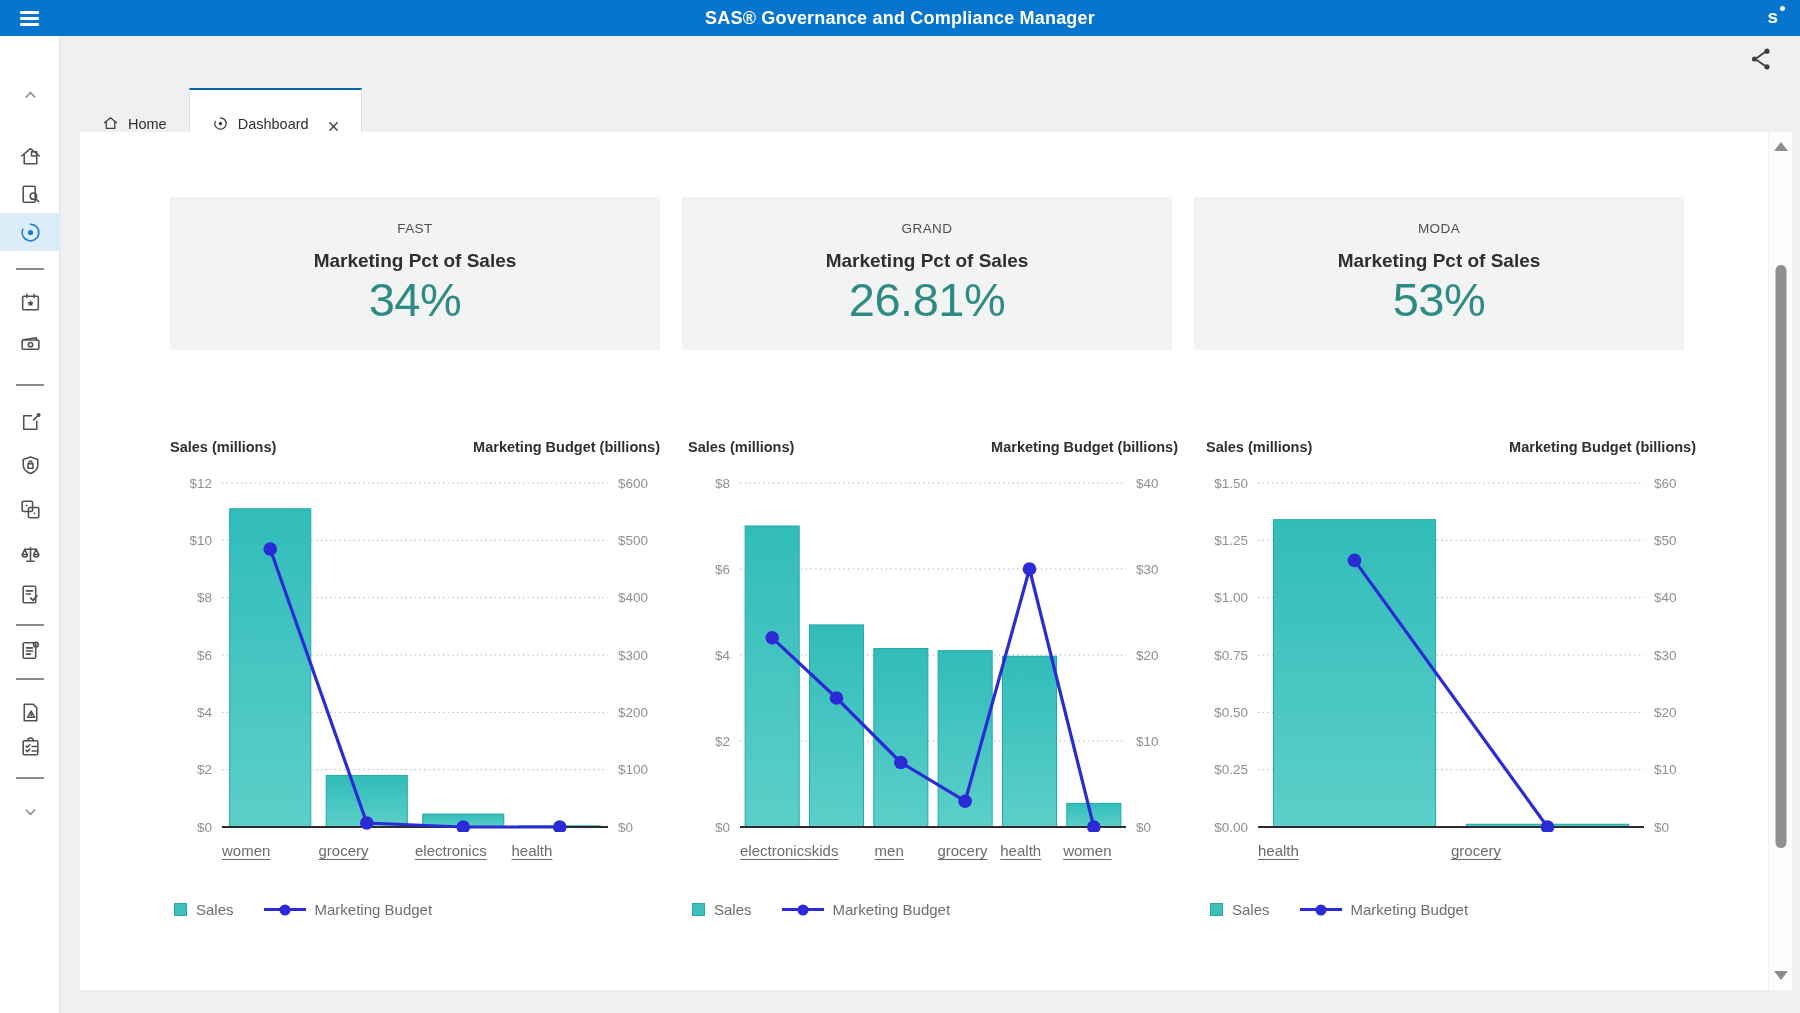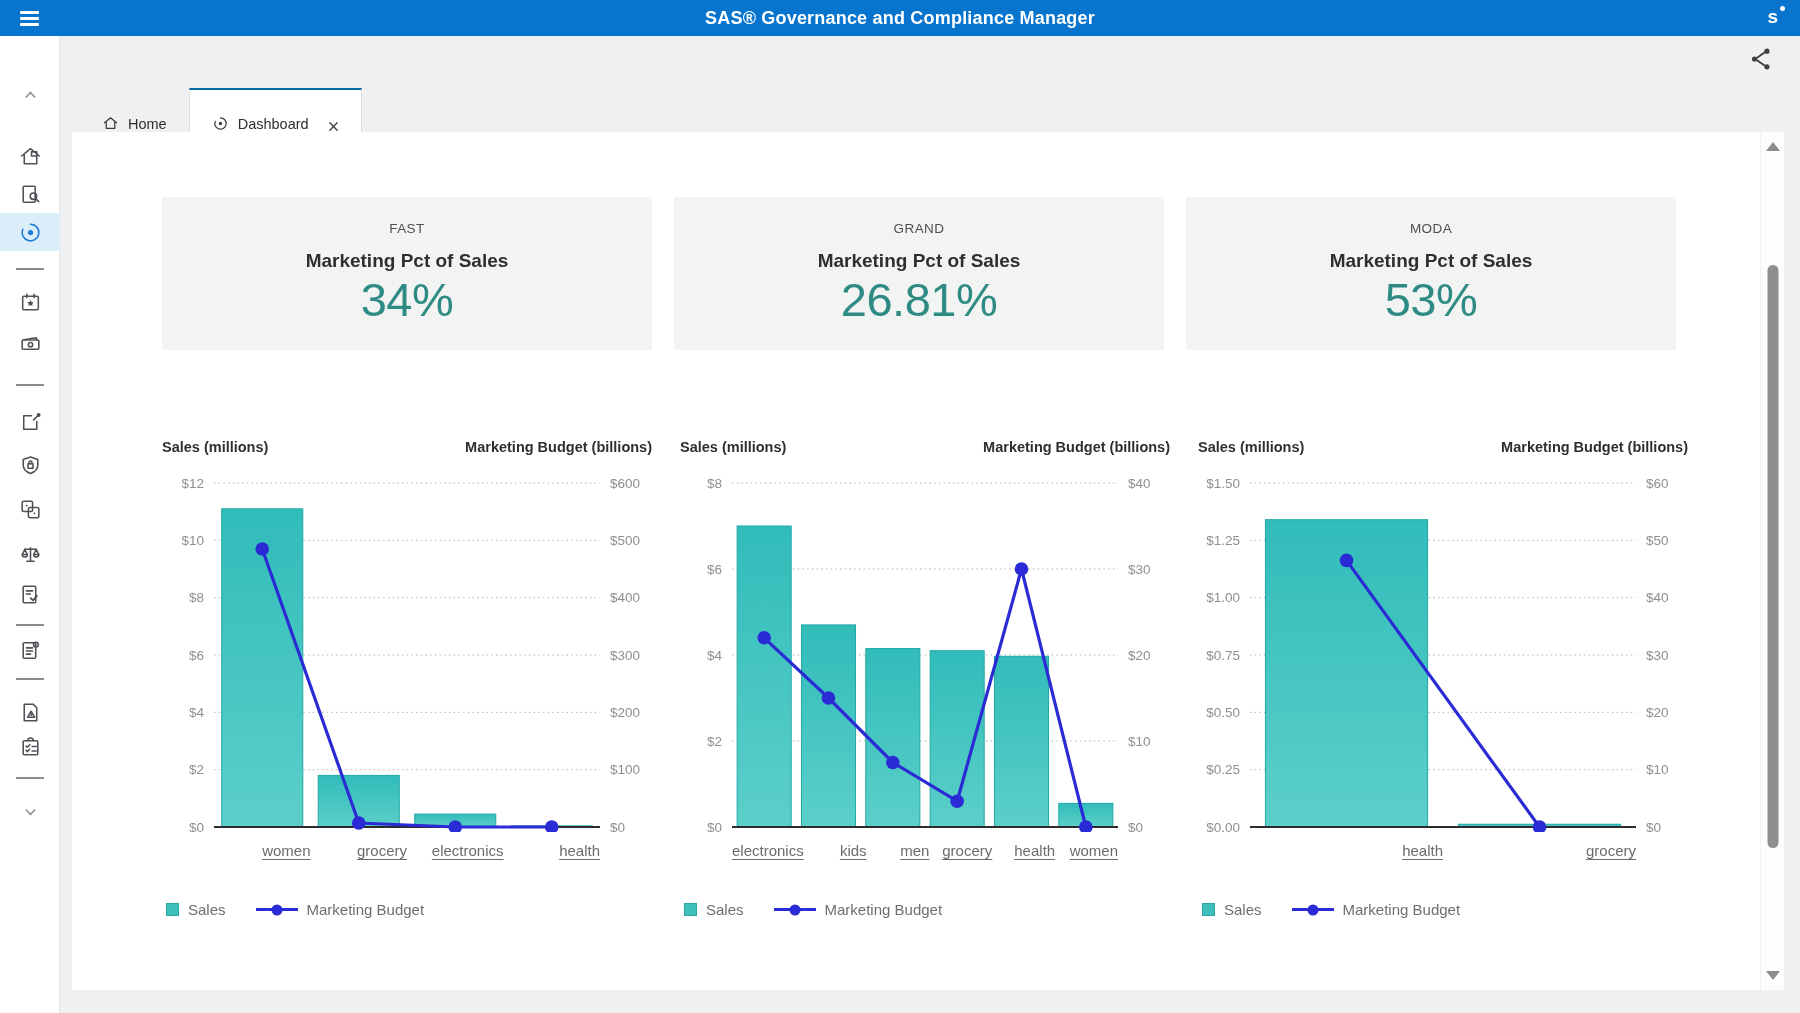--- a/index.html
+++ b/index.html
@@ -26,37 +26,37 @@
 
   
   .share { position:absolute; right:26px; top:46px; width:26px; height:26px; cursor:pointer; z-index:25; }
 
   .tabs { position:absolute; left:80px; top:88px; height:44px; display:flex; z-index:10; }
   .tab { height:44px; display:flex; align-items:flex-end; gap:9px; padding:0 22px; font-size:14.5px; color:#2e2e2e; cursor:pointer; }
   .tab.active { background:#ffffff; border-top:2px solid #0369a1; border-left:1px solid #dcdcdc; border-right:1px solid #dcdcdc; }
   .tab-ico { display:flex; align-items:center; }
   .tab-close { margin-left:10px; display:flex; align-items:center; cursor:pointer; }
 
-  .card { position:absolute; left:72px; top:132px; width:1712px; height:858px; background:#ffffff; z-index:5; }
+  .card { position:absolute; left:80px; top:132px; width:1712px; height:858px; background:#ffffff; z-index:5; }
 
   
   .kpi-row { position:absolute; left:90px; top:65px; display:flex; gap:22px; }
   .kpi { width:490px; height:153px; background:#f2f3f3; display:flex; flex-direction:column; align-items:center; }
   .kpi-brand { margin-top:24px; font-size:13.5px; color:#4f4f4f; letter-spacing:.4px; }
   .kpi-metric { margin-top:14px; font-size:19px; font-weight:700; color:#2f2f2f; }
   .kpi-value { margin-top:3px; font-size:47px; color:#2e8b84; line-height:1.05; letter-spacing:-.5px; }
 
   
   .charts-row { position:absolute; left:90px; top:305px; display:flex; gap:28px; }
   .chart { width:490px; }
   .chart-header { height:20px; display:flex; justify-content:space-between; align-items:center; }
   .axis-title { font-size:14.5px; font-weight:700; color:#2f2f2f; }
   .chart-svg-holder { height:375px; }
   .chart-cats { display:flex; padding:0 52px; margin-top:10px; }
-  .chart-cats span { flex:1; text-align:right; font-size:15px; color:#6b6b6b; text-decoration:underline; text-underline-offset:3px; cursor:pointer; }
+  .chart-cats span { flex:1; text-align:left; font-size:15px; color:#6b6b6b; text-decoration:underline; text-underline-offset:3px; cursor:pointer; }
   .chart-legend { margin-top:42px; display:flex; align-items:center; padding-left:4px; }
   .legend-swatch { width:13px; height:13px; background:#3fbfbc; border:1px solid #2aa7a5; display:inline-block; }
   .legend-label { font-size:15px; color:#6e6e6e; margin-left:9px; }
   .legend-line { position:relative; width:42px; height:3px; background:#2b2bd5; margin-left:30px; display:inline-block; }
   .legend-line i { position:absolute; left:50%; top:50%; transform:translate(-50%,-50%); width:11px; height:11px; border-radius:50%; background:#2b2bd5; }
 
   
   .scrollbar { position:absolute; right:0; top:0; width:24px; height:100%; background:#fdfdfd; border-left:1px solid #f0f0f0; }
   .sb-up, .sb-down { position:absolute; left:50%; transform:translateX(-50%); width:0; height:0; border-left:7px solid transparent; border-right:7px solid transparent; cursor:pointer; }
   .sb-up { top:10px; border-bottom:9px solid #8c8c8c; }

